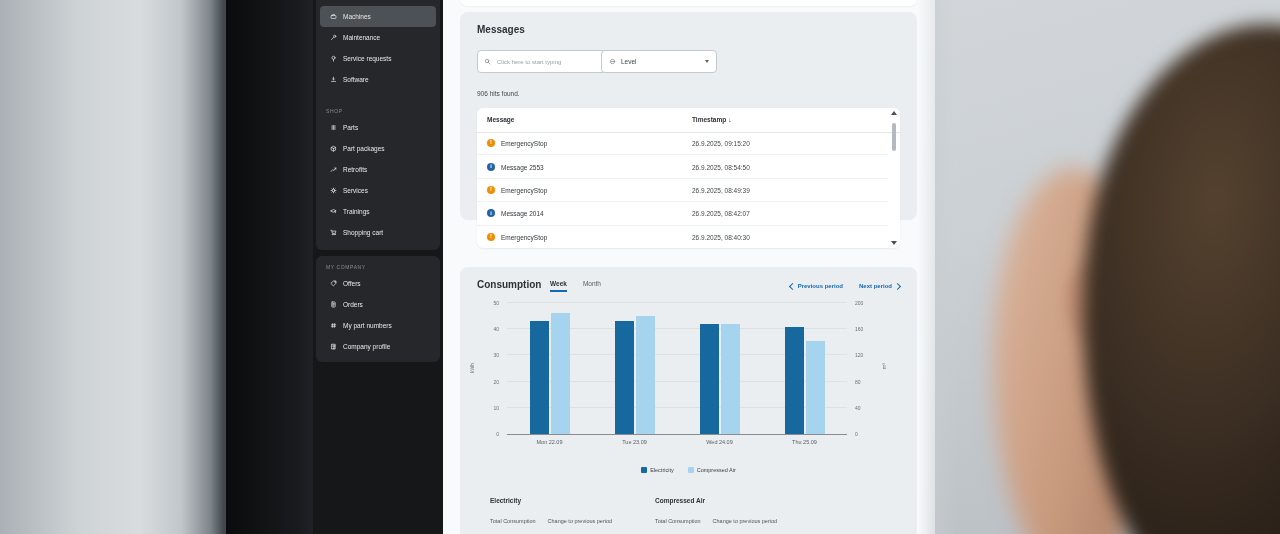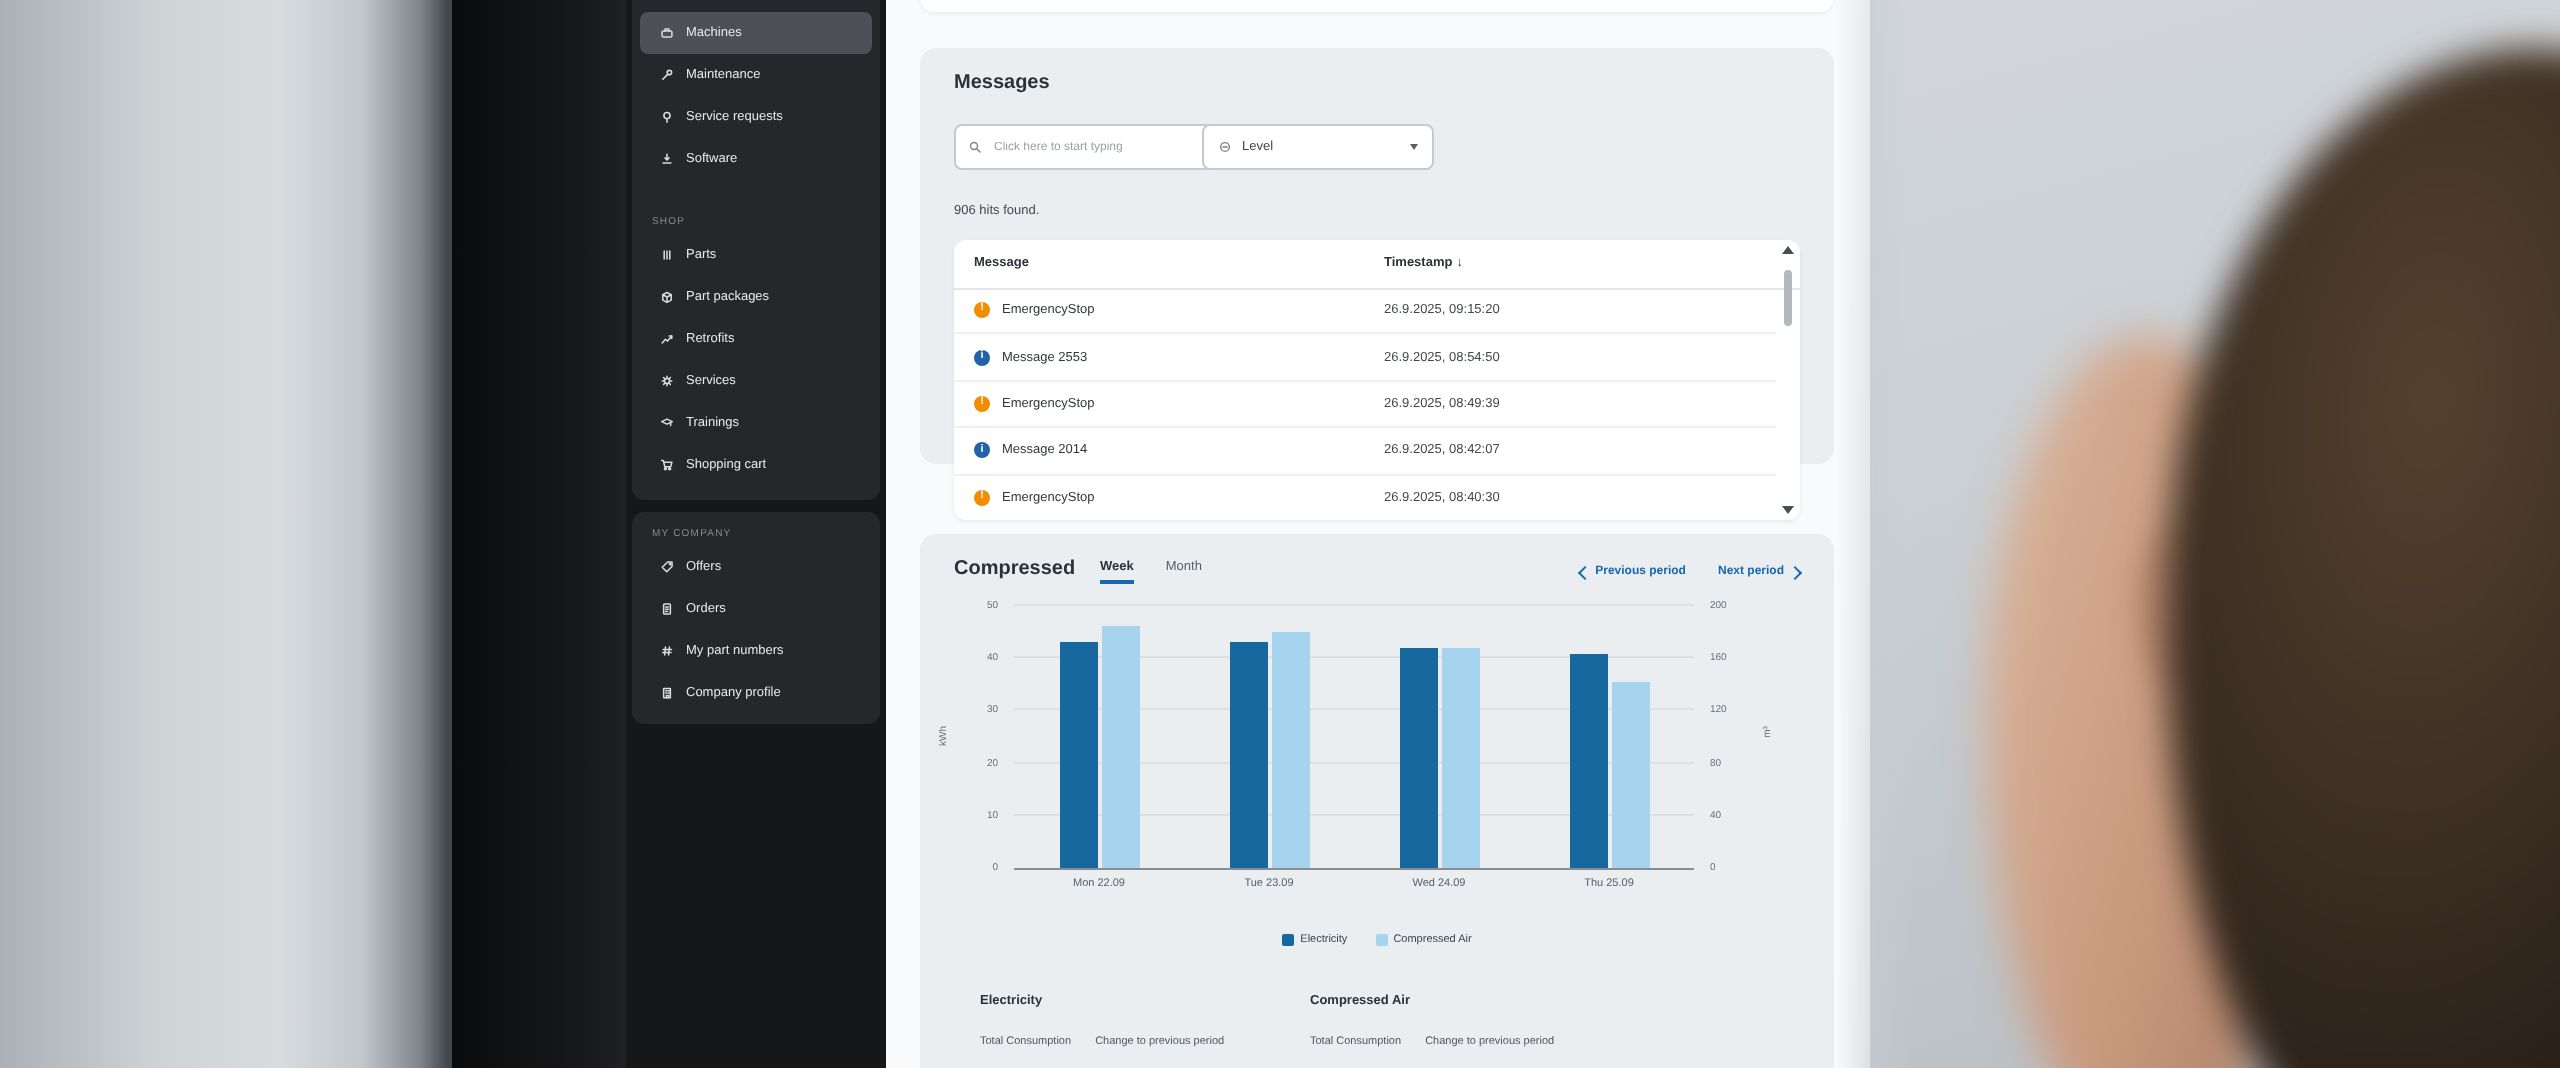--- a/index.html
+++ b/index.html
@@ -32,21 +32,21 @@
   .nav-panel.g2{top:256px;height:104px;padding-top:2px}
   .nav-label{font-size:5px;letter-spacing:.6px;color:#878c90;padding:6px 0 3px 10px;text-transform:uppercase}
   .nav-item{height:21px;display:flex;align-items:center;gap:6px;padding:0 6px 0 10px;color:#e6e8ea;font-size:6.5px;margin:0 4px;border-radius:4px;white-space:nowrap}
   .nav-item.sel{background:#4d5054}
   .nav-ic{width:7px;height:7px;flex:0 0 auto;stroke:#d9dcde;fill:none;stroke-width:1.1;stroke-linecap:round;stroke-linejoin:round}
 
   
   .main{position:absolute;left:217px;top:0;width:492px;height:100%;background:#f8fafb}
   .top-sliver{position:absolute;left:17px;right:18px;top:-9px;height:15px;background:#fdfefe;border-radius:7px;box-shadow:0 1px 2px rgba(0,0,0,.05)}
   .card{position:absolute;left:17px;right:18px;background:#eaeef1;border-radius:8px}
-  .messages-card{top:24px;height:208px}
+  .messages-card{top:12px;height:208px}
   .consumption-card{top:267px;height:300px}
   .card-title{position:absolute;left:17px;top:12px;font-size:10px;font-weight:700;color:#2d3237;margin:0}
 
   
   .search-box{position:absolute;left:17px;top:38px;width:115px;height:21px;background:#fff;border:1px solid #c5cacf;border-radius:4px;display:flex;align-items:center;gap:4px;padding:0 6px}
   .ctl-ic{width:7px;height:7px;flex:0 0 auto;stroke:#7d8388;fill:none;stroke-width:1;stroke-linecap:round}
   .search-input{border:0;outline:0;flex:1;font-size:6px;color:#3c4247;background:transparent;min-width:0;font-family:inherit}
   .search-input::placeholder{color:#9ba1a6}
   .level-box{position:absolute;left:141px;top:38px;width:100px;height:21px;background:#fff;border:1px solid #c5cacf;border-radius:4px;display:flex;align-items:center;gap:5px;padding:0 7px}
   .level-label{font-size:6.5px;color:#42474c;flex:1}
@@ -278,21 +278,21 @@
             </div>
           <div class="scrollbar">
             <span class="sb-up"></span>
             <span class="sb-thumb"></span>
             <span class="sb-down"></span>
           </div>
         </div>
       </section>
 
       <section class="card consumption-card">
-        <h2 class="card-title">Compressed</h2>
+        <h2 class="card-title">Consumption</h2>
         <div class="tabs" id="tabs">
             <div class="tab sel">Week</div>
             <div class="tab">Month</div>
           </div>
         <div class="period-nav">
           <span class="pn-item">
             <span class="chev left"></span>
             <span>Previous period</span>
           </span>
           <span class="pn-item">

